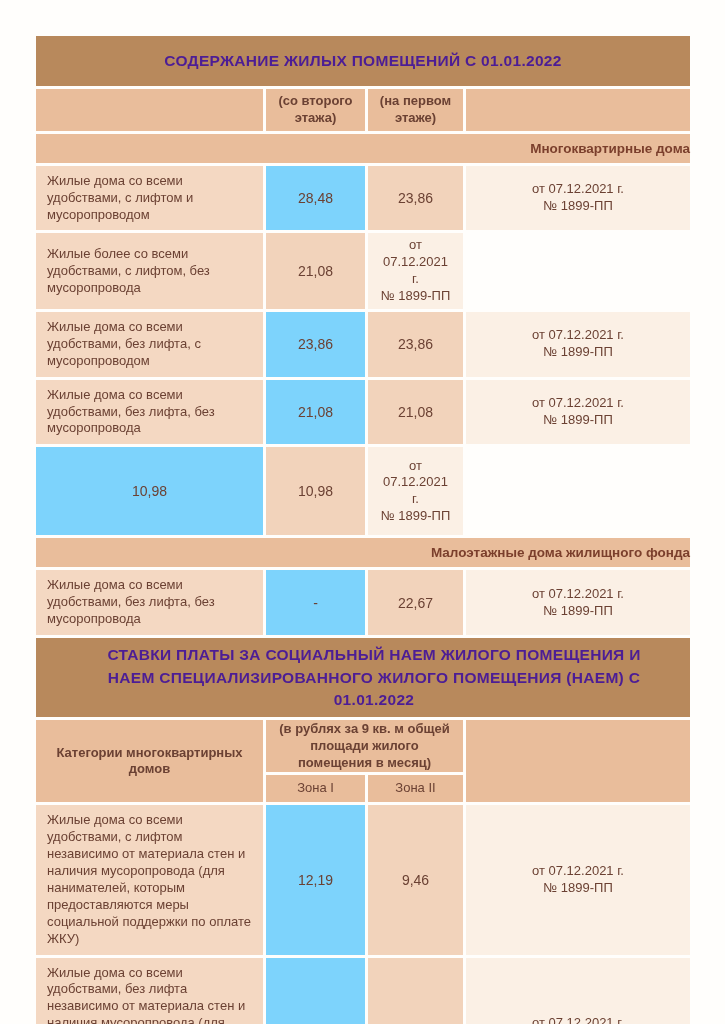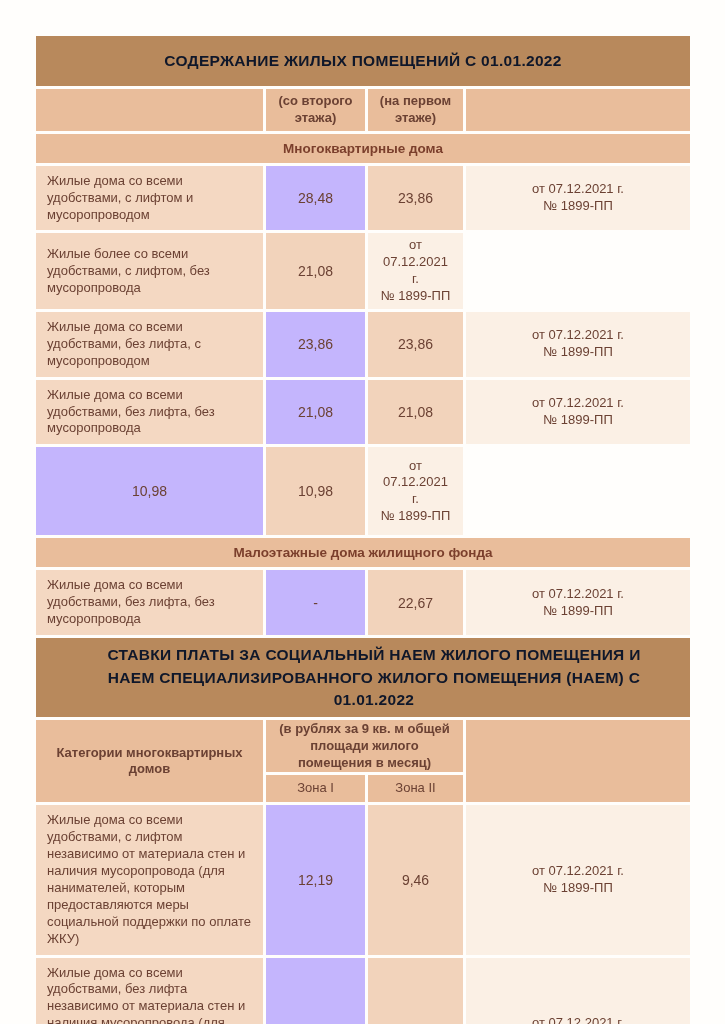--- a/index.html
+++ b/index.html
@@ -14,21 +14,21 @@
     position: absolute; left: 0; top: 0;
     width: 725px; height: 1024px;
     background: #fffefc;
   }
   .wrap {
     position: absolute; left: 36px; top: 36px; width: 654px;
   }
 
   
   .band {
-    background: #b8895c; color: #0f172a;
+    background: #b8895c; color: #4c1d95;
     font-weight: bold; font-size: 15.5px; letter-spacing: .3px;
     text-align: center; line-height: 1.45;
     display: flex; align-items: center; justify-content: center;
     min-height: 50px; margin-bottom: 3px; padding: 6px 24px;
   }
   .band.two-line { min-height: 58px; padding-left: 46px; }
 
   
   .grid-row {
     display: grid;
@@ -50,38 +50,38 @@
   .c-head {
     background: #e9bd9b; font-weight: bold;
     justify-content: center; text-align: center;
     padding: 4px 8px; color: #6b4133;
   }
   .c-label {
     background: #f4d8c2; padding: 7px 11px;
     justify-content: flex-start; text-align: left;
   }
   .c-cream {
-    background: #c4b5fd; justify-content: center;
+    background: #7dd3fc; justify-content: center;
     text-align: right; font-size: 14px;
   }
   .c-peach {
     background: #f2d3bb; justify-content: center;
     text-align: center; font-size: 14px;
   }
   .c-doc {
     background: #fbf0e5; justify-content: center;
     text-align: center; white-space: pre-line; font-size: 13px;
     padding: 4px 10px;
   }
 
   
   .section {
     background: #e9bd9b; color: #7b3f2c;
     font-weight: bold; font-size: 13.5px;
-    display: flex; align-items: center; justify-content: center;
+    display: flex; align-items: center; justify-content: flex-end;
     text-align: center;
     min-height: 29px; margin-bottom: 3px;
   }
 
   
   .t2-head {
     display: grid;
     grid-template-columns: 227px 99px 95px 1fr;
     grid-template-rows: 52px 27px;
     gap: 3px;

